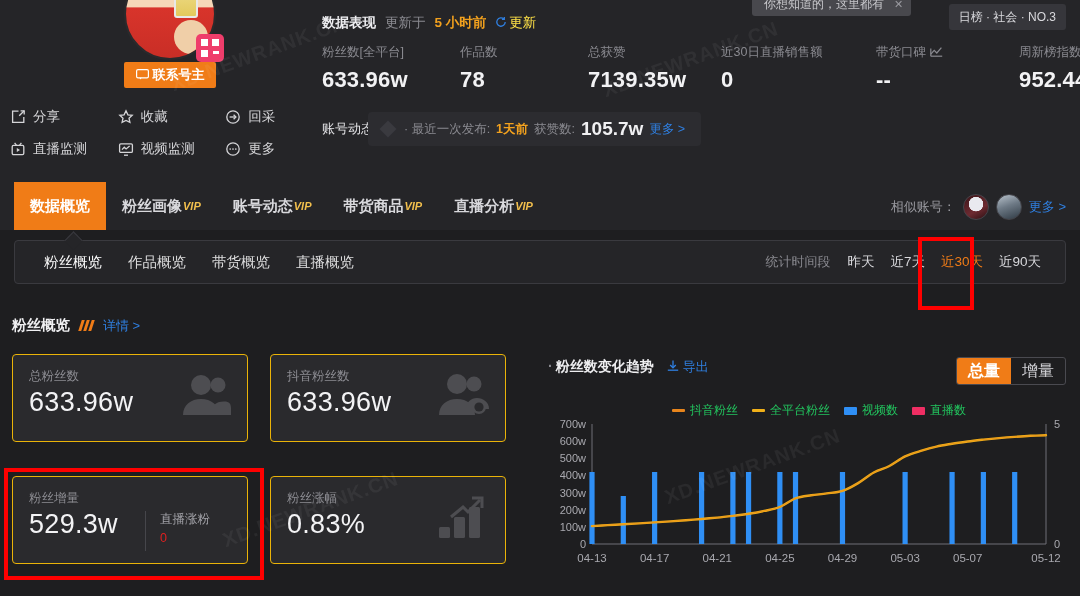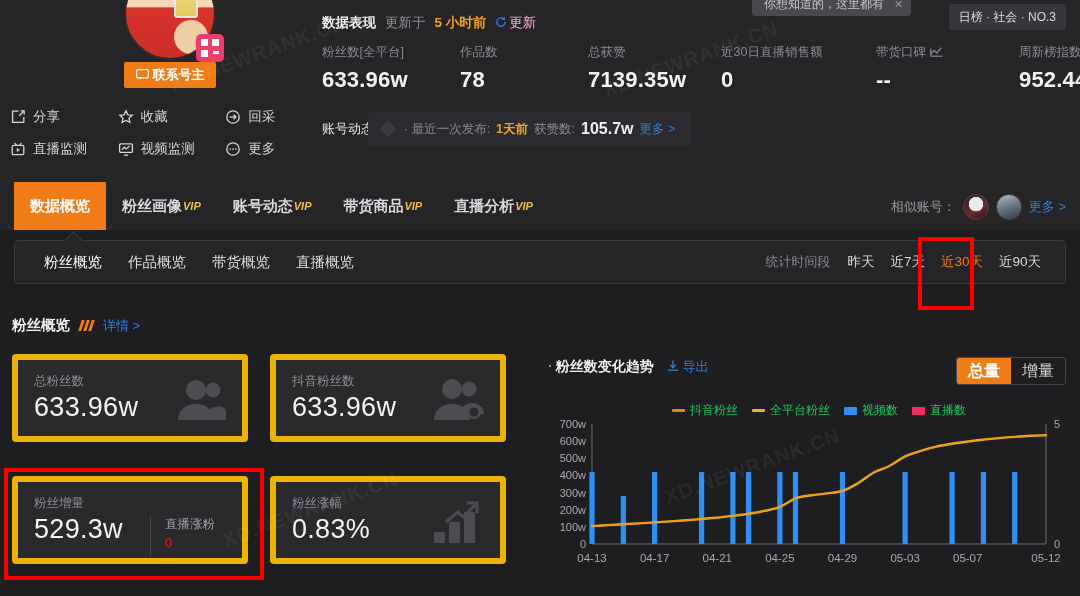--- a/index.html
+++ b/index.html
@@ -78,39 +78,39 @@
     width:100px;
   }
   .action .ic { width:16px; height:16px; display:block; flex:0 0 16px; }
   .action .ic svg { display:block; }
 
   
   .perf-line { position:absolute; left:322px; top:14px; display:flex; align-items:center; gap:9px; font-size:13.5px; }
   .perf-line .t1 { font-weight:700; color:#ededf0; }
   .perf-line .t2 { color:#8a8a90; }
   .perf-line .t3 { color:#f2a11e; font-weight:700; }
-  .perf-line .t4 { color:#f9a8d4; display:flex; align-items:center; gap:2px; cursor:pointer; }
+  .perf-line .t4 { color:#fde047; display:flex; align-items:center; gap:2px; cursor:pointer; }
 
   .metrics { position:absolute; left:322px; top:44px; display:flex; }
   .metric { }
   .metric .lbl { font-size:12.5px; color:#8a8a90; margin-bottom:6px; white-space:nowrap;
                  display:flex; align-items:center; gap:4px; }
   .metric .val { font-size:22px; font-weight:700; color:#f2f2f4; letter-spacing:.2px; }
 
   .acct-dyn { position:absolute; left:322px; top:112px; display:flex; align-items:center; gap:8px; }
   .acct-dyn .title { font-size:13px; color:#e2e2e5; white-space:nowrap; }
   .acct-pill {
     background:#2c2c30; border-radius:4px; height:34px;
     display:flex; align-items:center; gap:6px; padding:0 16px 0 14px;
     font-size:12.5px; color:#8a8a90; white-space:nowrap;
     margin-left:-14px;
   }
   .acct-pill .dot { width:12px; height:12px; background:#3a3a3f; transform:rotate(45deg); margin-right:4px; }
   .acct-pill b.orange { color:#f2a11e;text-align:right; }
-  .acct-pill b.white { color:#f0f0f2; font-size:16px; }
+  .acct-pill b.white { color:#f0f0f2; font-size:19px; }
   .acct-pill .more { color:#2f7fe0; cursor:pointer; }
 
   .tooltip-bubble {
     position:absolute; left:752px; top:-8px; height:24px;
     background:#48484d; border-radius:3px; color:#c8c8cc;
     font-size:12px; display:flex; align-items:center; gap:10px; padding:0 8px 0 12px;
     z-index:4;
   }
   .tooltip-bubble .x { color:#9a9aa0; font-size:11px; cursor:pointer; }
 
@@ -164,21 +164,21 @@
   .sec-title { position:absolute; left:12px; top:316px; display:flex; align-items:center; gap:10px; }
   .sec-title .t { font-size:14.5px; font-weight:700; color:#f0f0f2; }
   .sec-title .slashes { display:flex; gap:2px; }
   .sec-title .slashes i { display:block; width:3px; height:11px; background:#f07c17; transform:skewX(-18deg); }
   .sec-title .detail { font-size:13px; color:#2f7fe0; cursor:pointer; }
 
   
   .cards { position:absolute; left:12px; top:354px; }
   .card {
     position:absolute; width:236px; height:88px;
-    background:#2a2a2d; border:6px solid #eab308; border-radius:4px;
+    background:#2a2a2d; border:1px solid #eab308; border-radius:4px;
   }
   .card .c-lbl { position:absolute; left:16px; top:13px; font-size:12.5px; color:#8d8d93; }
   .card .c-val { position:absolute; left:16px; top:32px; font-size:27px; font-weight:400; color:#f3f3f5; letter-spacing:.3px; }
   .card .c-icon { position:absolute; right:16px; top:18px; opacity:.22; }
   .card .sub {
     position:absolute; left:132px; top:34px; padding-left:14px; border-left:1px solid #46464b;
     height:40px;
   }
   .card .sub .s-lbl { font-size:12.5px; color:#a3a3a9; }
   .card .sub .s-val { font-size:12.5px; color:#e02020; margin-top:3px; }

